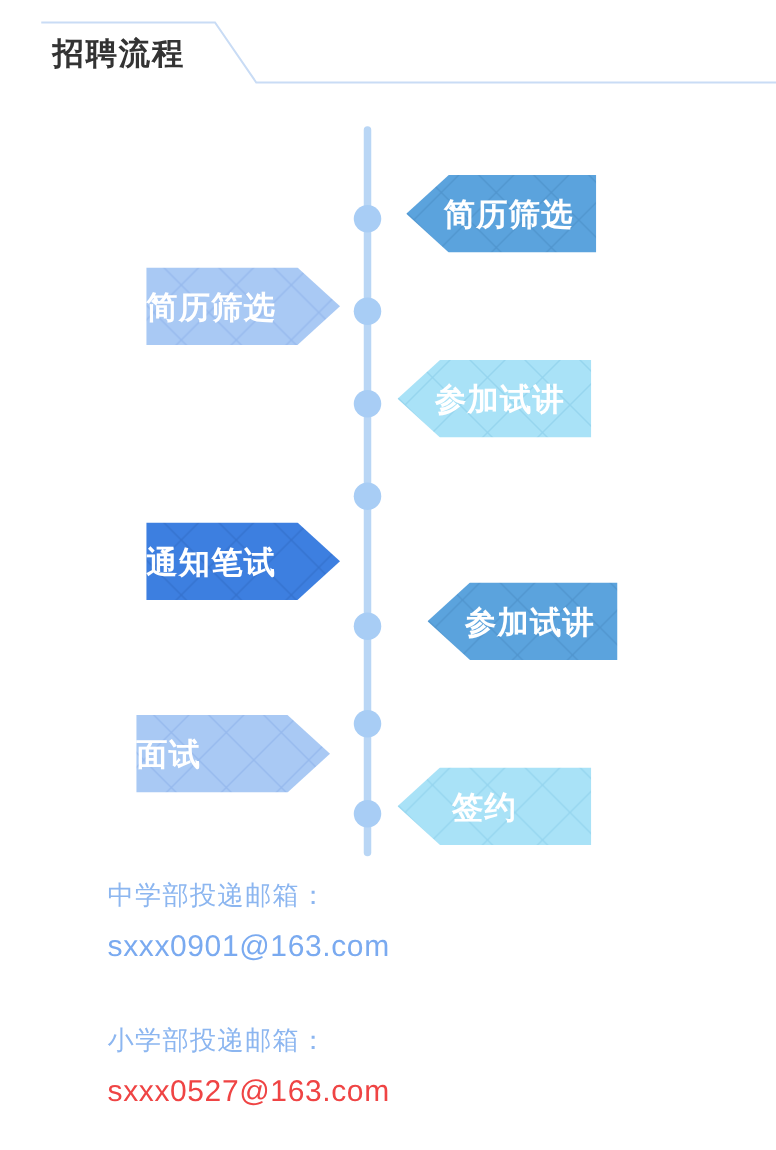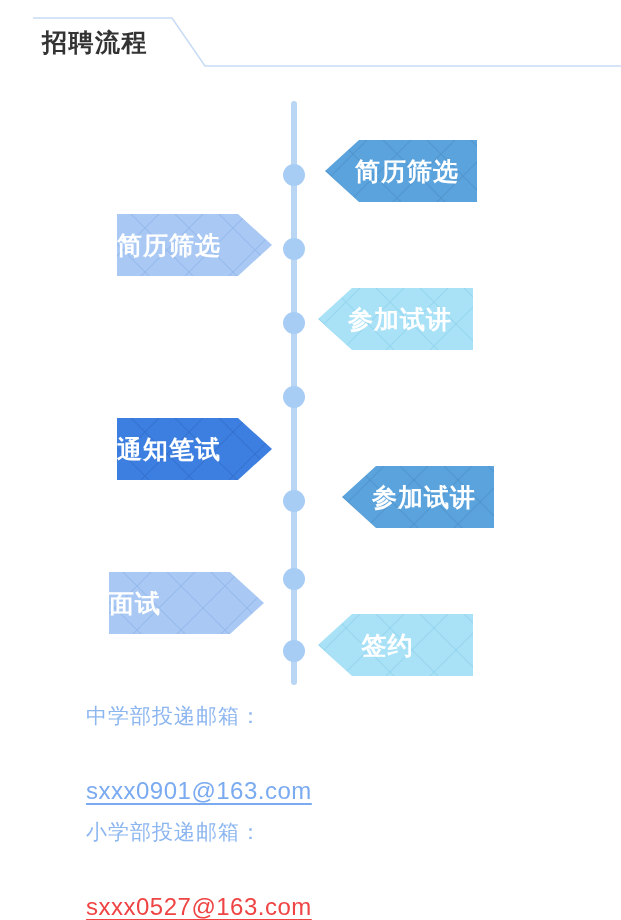--- a/index.html
+++ b/index.html
@@ -120,25 +120,23 @@
     color: #8cb6f0;
     letter-spacing: 1px;
     white-space: nowrap;
     margin: 0 0 14px 0;
   }
   .email-link {
     display: inline-block;
     font-size: 24px;
     color: #7aaaf0;
     letter-spacing: 0.5px;
-    text-decoration: underline;
     text-underline-offset: 4px;
     white-space: nowrap;
     cursor: pointer;
-    margin-top: 33px;
   }
 </style>
 </head>
 <body>
 
 <div id="page" style="background: rgb(255, 255, 255);">
 
   <div class="header-zone">
     <svg class="header-rule" width="621" height="90" viewBox="0 0 621 90">
       <polyline id="hdr-rule" points="33,18 172,18 205,66 621,66" fill="none" stroke="#c9dcf5" stroke-width="1.6" stroke-linejoin="miter" stroke-linecap="butt"></polyline>

